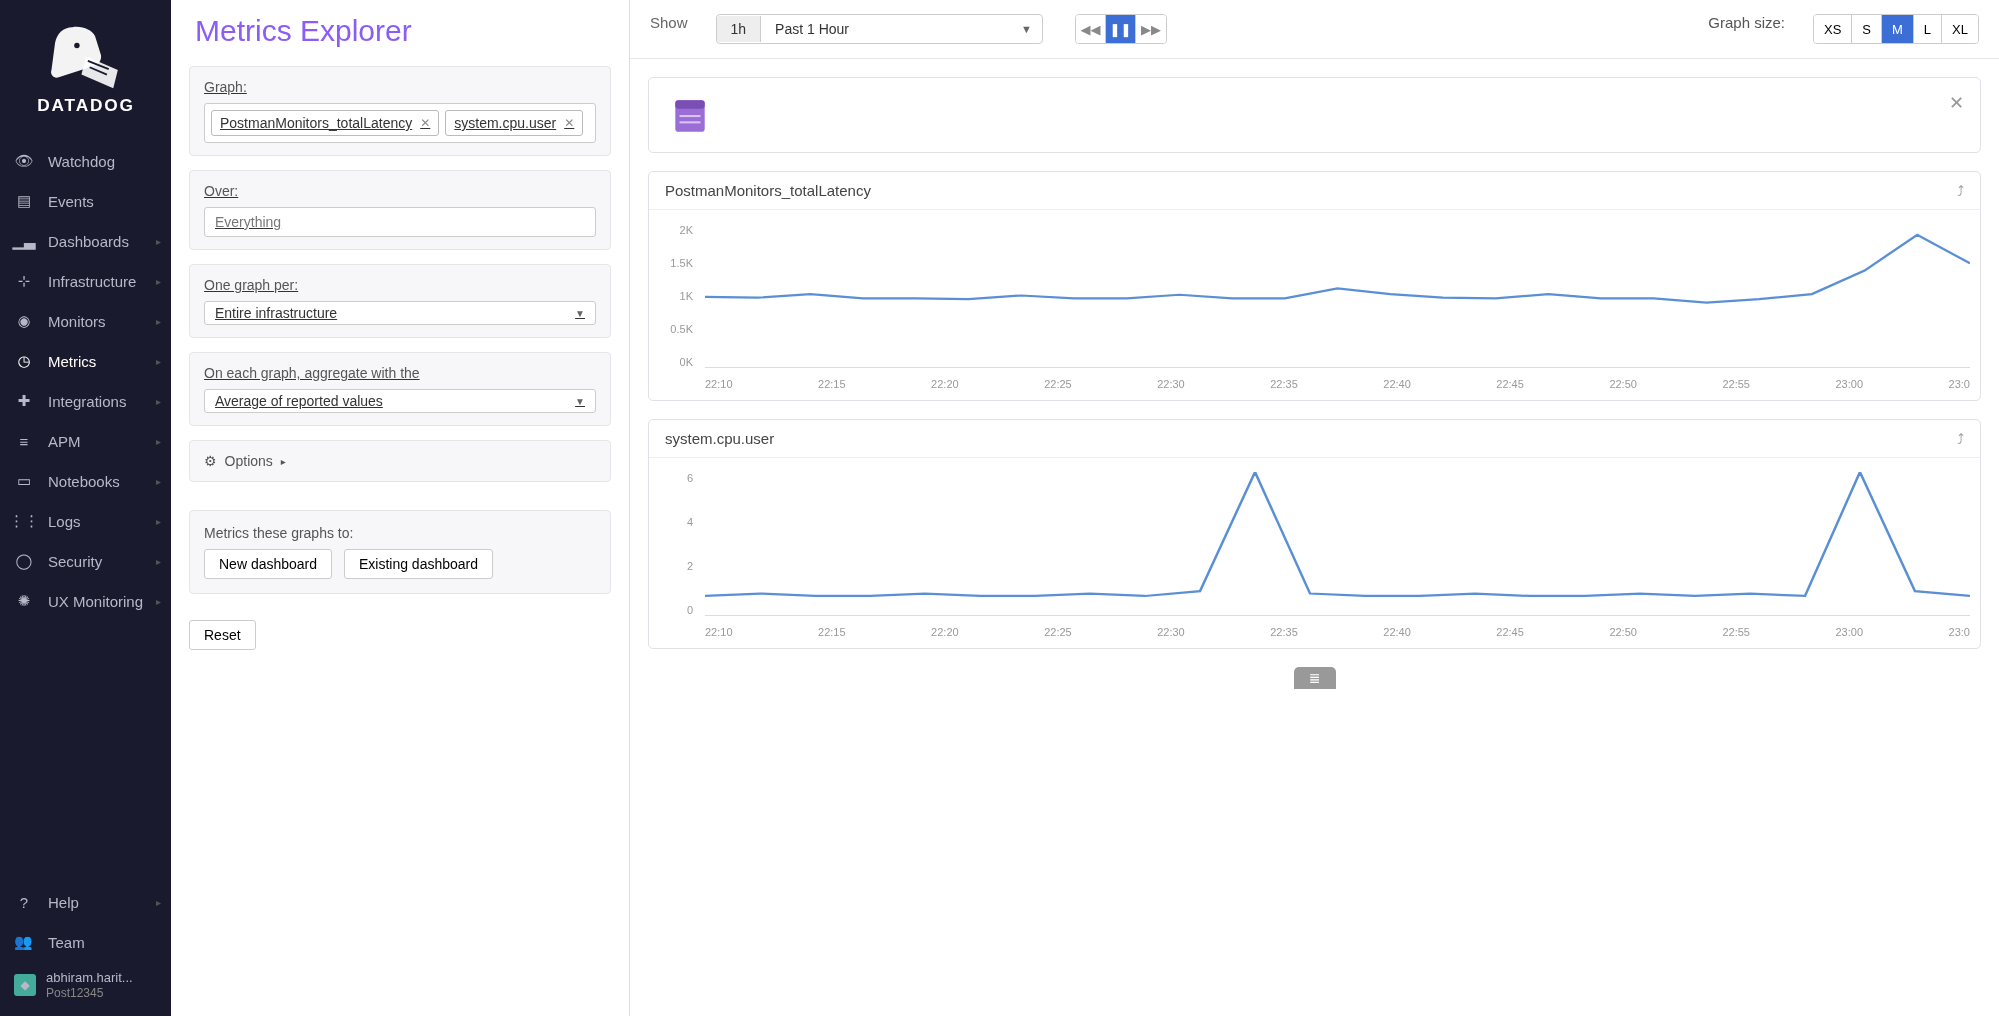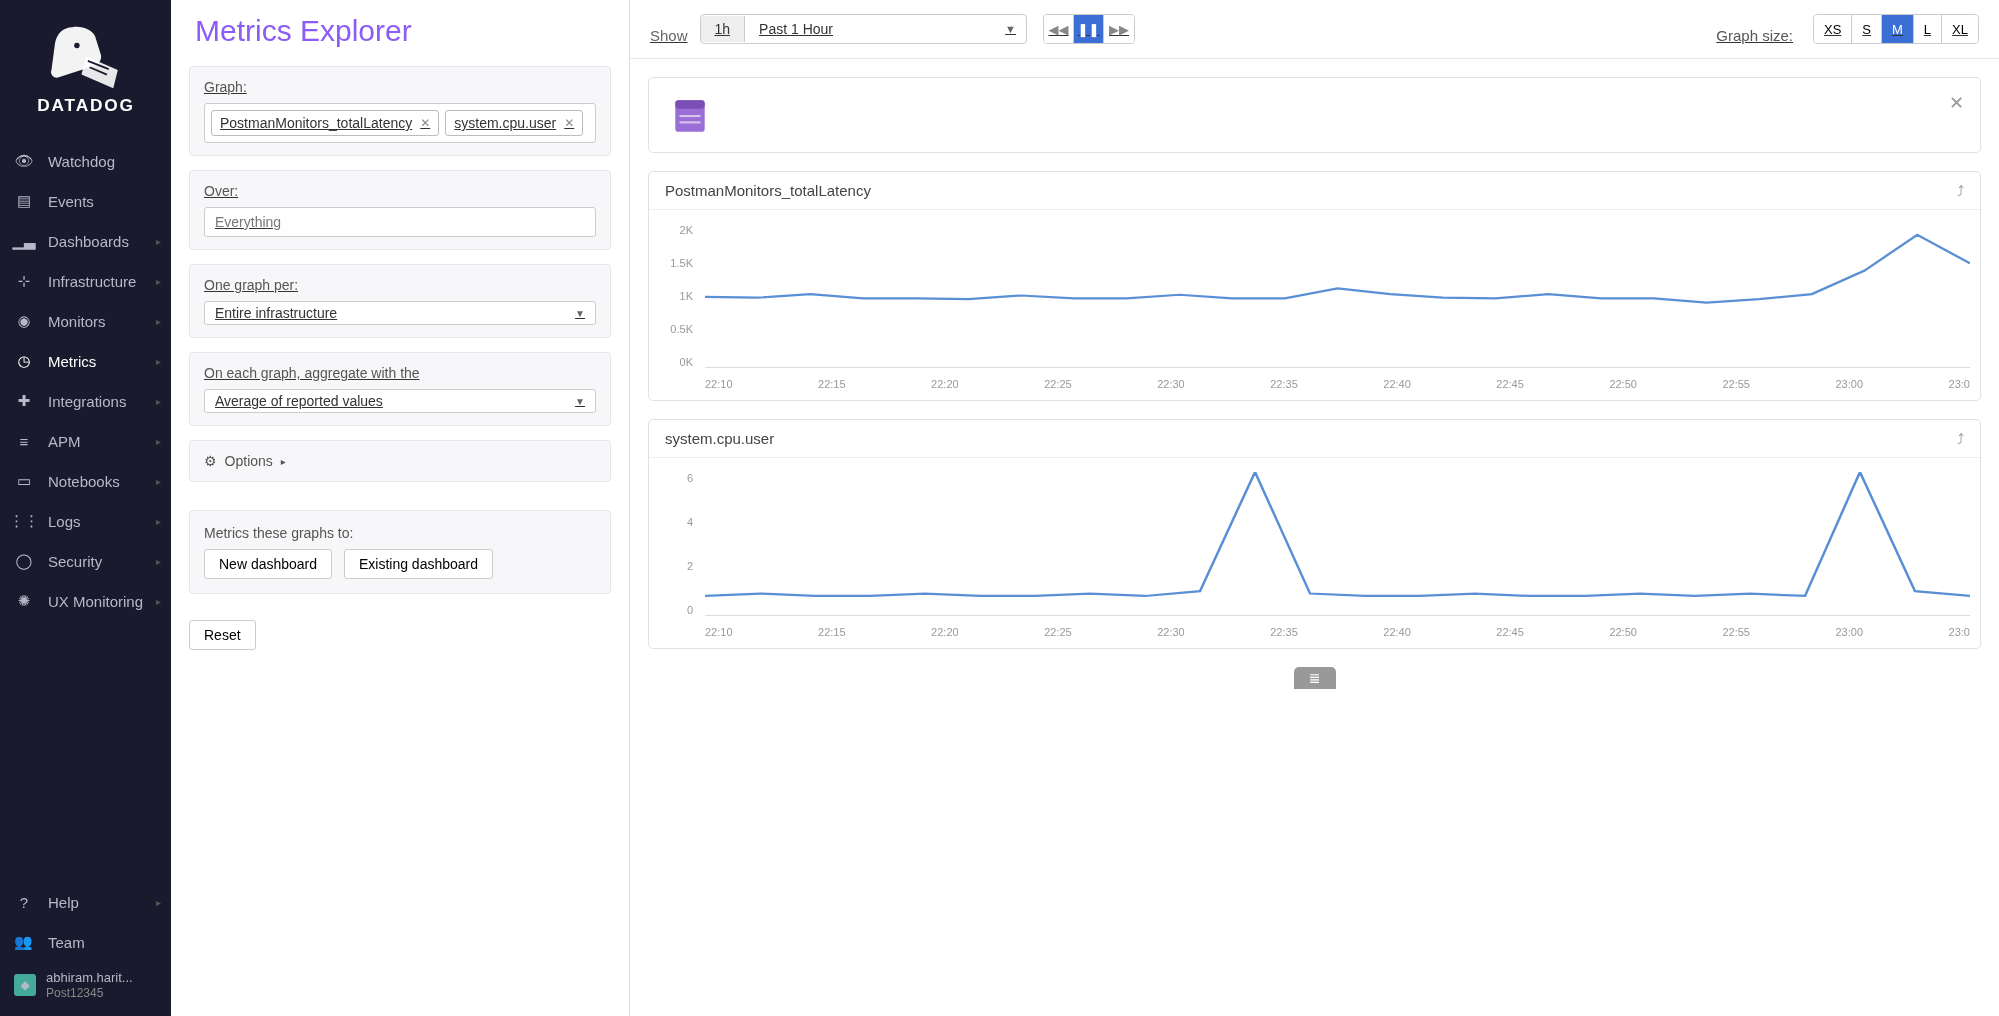--- a/index.html
+++ b/index.html
@@ -32,33 +32,33 @@
 .text-input { background: #fff; border: 1px solid #ccc; border-radius: 3px; padding: 6px 10px; width: 100%; font-size: 14px; color: #777; }
 .select-input { background: #fff; border: 1px solid #ccc; border-radius: 3px; padding: 3px 10px; width: 100%; font-size: 14px; display: flex; justify-content: space-between; align-items: center; }
 .select-input .caret { font-size: 10px; color: #666; }
 .options-row { margin: 0 18px 14px; background: #f7f7f9; border: 1px solid #e5e5ea; border-radius: 4px; padding: 12px 14px; display: flex; align-items: center; gap: 8px; color: #555; }
 .export-section { margin: 14px 18px; background: #f7f7f9; border: 1px solid #e5e5ea; border-radius: 4px; padding: 14px; }
 .btn { display: inline-block; border: 1px solid #ccc; border-radius: 3px; background: #fff; padding: 6px 14px; font-size: 14px; cursor: pointer; margin-right: 8px; }
 .reset-btn-wrap { margin: 12px 18px; }
 
 
 .main { flex: 1; background: #fff; display: flex; flex-direction: column; overflow: hidden; }
-.topbar { display: flex; align-items: flex-end; padding: 14px 20px; border-bottom: 1px solid #e5e5ea; gap: 12px; text-decoration: underline; }
+.topbar { display: flex; align-items: flex-start; padding: 14px 20px; border-bottom: 1px solid #e5e5ea; gap: 28px; }
 .show-label { color: #666; font-size: 15px; }
 .time-picker { display: flex; align-items: center; border: 1px solid #ccc; border-radius: 4px; overflow: hidden; height: 30px; }
 .time-picker .picked { background: #eee; padding: 5px 14px; font-size: 14px; border-right: 1px solid #ccc; }
 .time-picker .range { padding: 5px 14px; font-size: 14px; flex: 1; min-width: 250px; }
 .time-picker .caret { padding: 0 10px; color: #666; font-size: 11px; }
 .play-controls { display: flex; border: 1px solid #ccc; border-radius: 4px; overflow: hidden; height: 30px; margin-left: 4px; }
 .play-controls button { width: 30px; border: none; background: #fff; cursor: pointer; display:flex; align-items:center; justify-content:center; border-right:1px solid #ccc; color:#888; font-size:13px; }
 .play-controls button:last-child { border-right:none; }
 .play-controls button.active { background: #3c6fd6; color: #fff; }
 .spacer { flex: 1; }
 .size-label { color: #555; font-size: 15px; }
-.size-btns { display: flex; border: 1px solid #ccc; border-radius: 4px; overflow: hidden; height: 30px; margin-left: 8px; }
+.size-btns { display: flex; border: 1px solid #ccc; border-radius: 4px; overflow: hidden; height: 30px; }
 .size-btns button { border: none; background: #fff; padding: 0 10px; cursor: pointer; font-size: 13px; border-right: 1px solid #ccc; }
 .size-btns button:last-child { border-right: none; }
 .size-btns button.active { background: #3c6fd6; color: #fff; }
 
 .content-scroll { flex: 1; overflow-y: auto; padding: 18px; background:#fff; }
 .notice { border: 1px solid #e0e0e6; border-radius: 5px; padding: 16px 20px; display: flex; align-items: center; gap: 18px; margin-bottom: 18px; position: relative; }
 .notice .close { position: absolute; right: 16px; top: 14px; color: #999; cursor: pointer; font-size: 18px; }
 .notice-icon { width: 42px; height: 42px; }
 .notice-text .line1 { color: #555; font-size: 15px; }
 .notice-text .link { color: #3c6fd6; font-size: 15px; cursor: pointer; }

